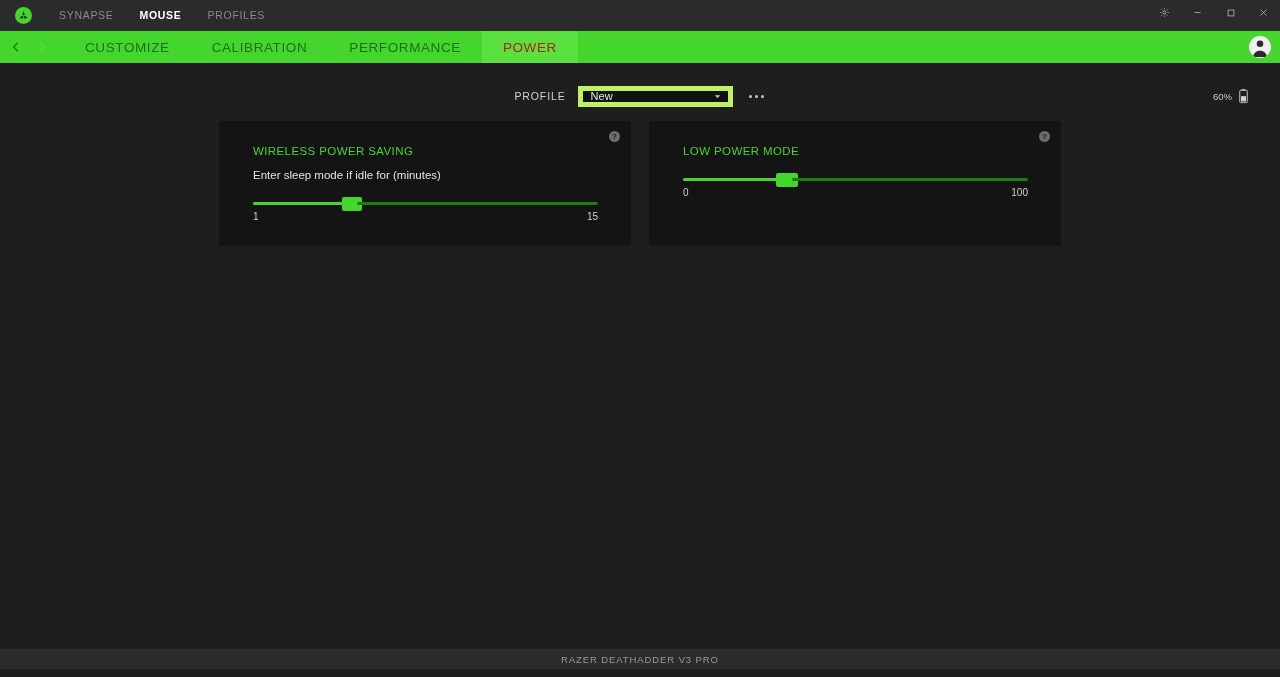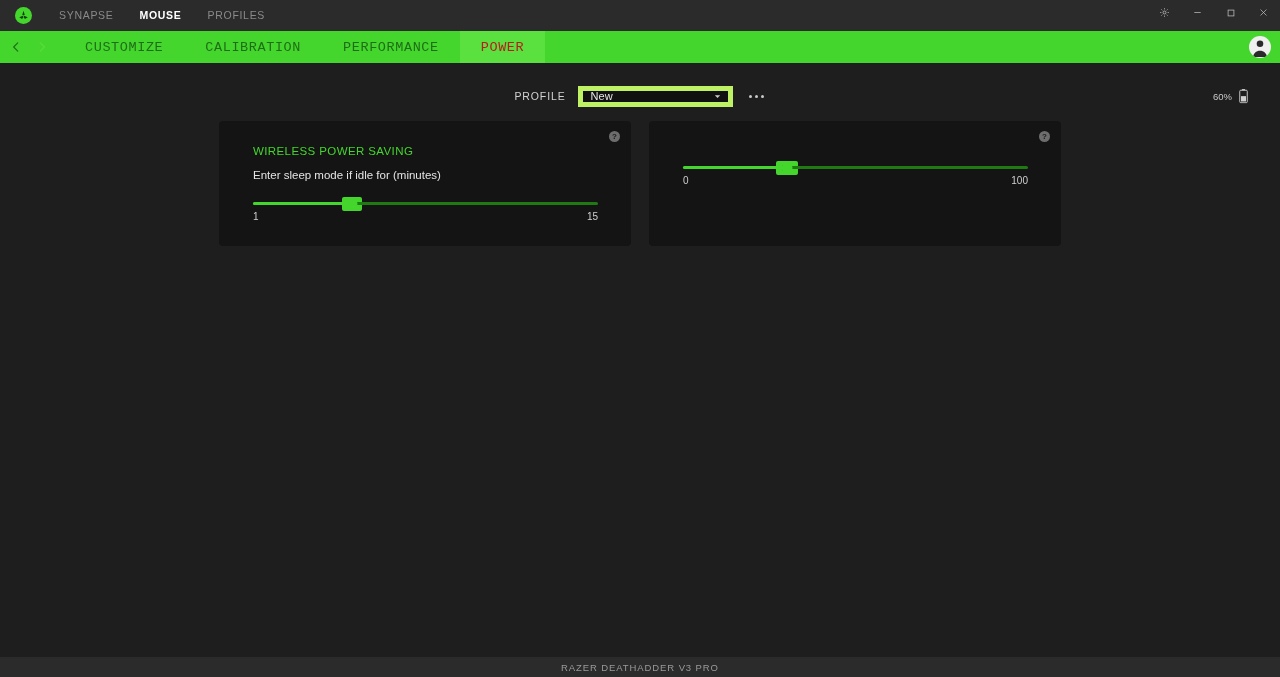--- a/index.html
+++ b/index.html
@@ -53,21 +53,21 @@
     width: 24px; height: 32px;
     display: flex; align-items: center; justify-content: center;
     cursor: pointer;
   }
   .navarrow.disabled { opacity: 0.45; }
   .tabs { display: flex; align-items: stretch; margin-left: 10px; }
   .tab {
     display: flex; align-items: center; justify-content: center;
     padding: 7px 21px;
     font-size: 13.5px; letter-spacing: 0.6px;
-    color: #1f6e17; cursor: pointer; white-space: nowrap; font-family: Liberation Mono, monospace;
+    color: #1f6e17; cursor: pointer; white-space: nowrap;
   }
   .tab.active { background: #5ae03f; color: #b91c1c; }
   .avatar-wrap {
     position: absolute; right: 9px; top: 0; height: 32px;
     display: flex; align-items: center; cursor: pointer;
   }
   .avatar {
     width: 22px; height: 22px; border-radius: 50%;
     background: #f0f0f0;
     display: flex; align-items: flex-end; justify-content: center;
@@ -158,21 +158,21 @@
     padding: 2px 6px; min-width: 20px; text-align: center;
   }
   .slider-ends {
     display: flex; justify-content: space-between;
     margin-top: 6px;
     font-size: 10px; color: #cfcfcf;
   }
 
   
   .footer {
-    position: absolute; bottom: 0; left: 0;
+    position: absolute; bottom: 8px; left: 0;
     width: 100%; height: 20px;
     background: #2b2b2b;
     display: flex; align-items: center; justify-content: center;
   }
   .footer-text {
     font-size: 9.5px; letter-spacing: 0.9px; color: #9a9a9a;
   }
 </style>
 </head>
 <body>
@@ -304,20 +304,21 @@
       </div>
       <div class="slider-ends">
         <span>1</span>
         <span>15</span>
       </div>
     </div>
   </div>
 
   <div class="card">
     <div class="card-help">?</div>
+    <div class="card-title">LOW POWER MODE</div>
     <div class="slider-block">
       <div class="slider-bubble" id="bubble1" style="left: 30%;">30</div>
       <div class="slider-track">
         <div class="slider-fill" id="fill1" style="width: 30%;"></div>
         <div class="slider-thumb" id="thumb1" style="left: 30%;"></div>
       </div>
       <div class="slider-ends">
         <span>0</span>
         <span>100</span>
       </div>

